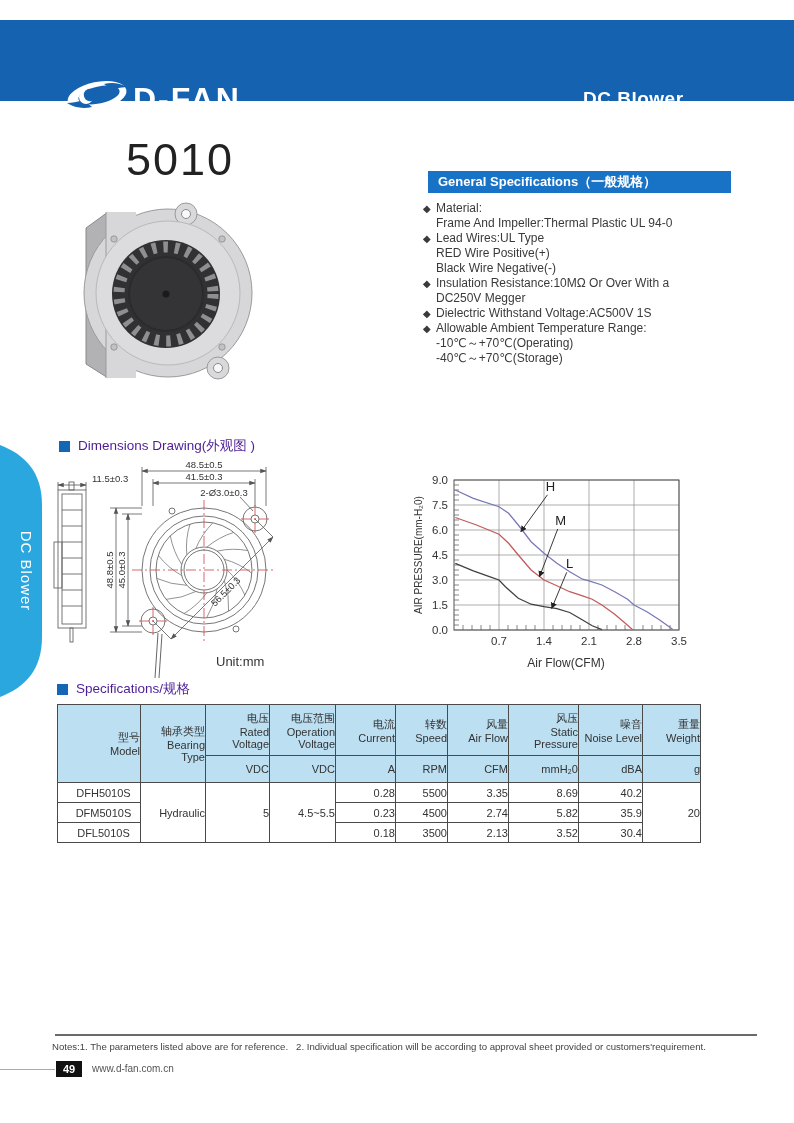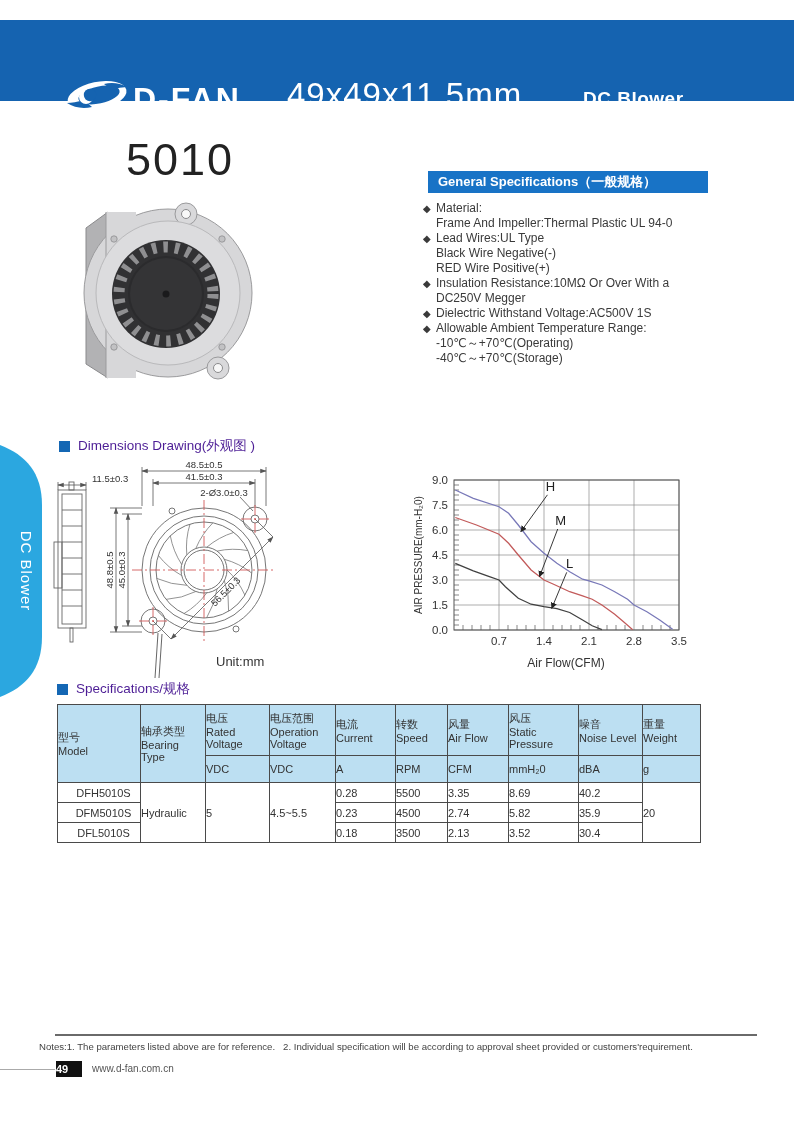--- a/index.html
+++ b/index.html
@@ -9,73 +9,72 @@
   .header-bar{position:absolute;left:0;top:20px;width:794px;height:81px;background:#1563b0;}
   .brand-text{position:absolute;left:133px;top:61px;font-size:32px;font-weight:bold;color:#fff;letter-spacing:2px;}
   .size-title{position:absolute;left:287px;top:56px;font-size:33px;font-weight:400;color:#fff;letter-spacing:1px;}
   .product-type{position:absolute;left:583px;top:68px;font-size:19px;font-weight:bold;color:#fff;letter-spacing:.5px;}
   .logo-svg{position:absolute;left:64px;top:52px;}
   
   .model-heading{position:absolute;left:108px;top:134px;font-size:45px;font-weight:400;color:#222;letter-spacing:2px;margin-left:18px;}
   
   .product-photo{position:absolute;left:78px;top:198px;}
   
-  .gs-bar{position:absolute;left:428px;top:171px;width:280px;height:22px;background:#1873c6;color:#fff;
+  .gs-bar{position:absolute;left:428px;top:171px;width:303px;height:22px;background:#1873c6;color:#fff;
           font-size:13px;font-weight:bold;line-height:22px;padding-left:10px;box-sizing:border-box;}
   .gs-list{position:absolute;left:423px;top:201px;width:330px;font-size:12px;color:#3a3a3a;line-height:15px;}
   .spec-line{padding-left:13px;white-space:nowrap;}
   .spec-line.bullet{padding-left:0;}
   .diamond{display:inline-block;width:13px;font-size:10px;color:#3a3a3a;}
   
   .sec-heading{position:absolute;display:flex;align-items:center;font-size:13.5px;color:#4c1d95;}
   .sec-square{width:11px;height:11px;background:#1467b4;margin-right:8px;flex:0 0 auto;}
   #h-dim{left:59px;top:437px;}
   #h-curves{left:430px;top:437px;}
   #h-table{left:57px;top:672px;margin-top:8px;}
   
   .dim-svg{position:absolute;left:52px;top:458px;}
   .chart-svg{position:absolute;left:410px;top:460px;}
   
   .spec-table{position:absolute;left:57px;top:704px;border-collapse:collapse;table-layout:fixed;
               font-size:11px;color:#333;}
-  .spec-table th,.spec-table td{border:1px solid #4a4a4a;text-align:left;vertical-align:middle;
+  .spec-table th,.spec-table td{border:1px solid #4a4a4a;text-align:right;vertical-align:middle;
               padding:0;font-weight:normal;}
   .spec-table thead th{background:#bcdff2;}
   .spec-table thead tr:first-child th{height:50px;}
   .spec-table thead tr:last-child th{height:26px;}
   .spec-table tbody td{height:19px;background:#fff;}
   .spec-table td.model-cell{text-align:center;padding-left:9px;}
   .spec-table{border:1.5px solid #3a3a3a;}
   
   .side-tab{position:absolute;left:0;top:445px;}
   
   .footer-line{position:absolute;left:55px;top:1034px;width:702px;height:2px;background:#6a6a6a;}
-  .notes{position:absolute;left:39px;top:1041px;width:710px;font-size:9.6px;color:#444;white-space:pre-wrap;}
+  .notes{position:absolute;left:52px;top:1041px;width:710px;font-size:9.6px;color:#444;white-space:pre-wrap;}
   .page-rule{position:absolute;left:0;top:1069px;width:55px;height:1px;background:#aaa;}
   .page-badge{position:absolute;left:56px;top:1061px;width:26px;height:16px;background:#111;color:#fff;
-              font-size:11px;font-weight:bold;line-height:16px;}
+              font-size:11px;font-weight:bold;text-align:center;line-height:16px;}
   .website{position:absolute;left:92px;top:1063px;font-size:10px;color:#555;}
   text{font-family:"Liberation Sans","DejaVu Sans",sans-serif;}
 </style>
 </head>
 <body>
 
 <div class="page">
 
   <div class="header-bar">
     <svg class="logo-svg" width="66" height="48" viewBox="0 0 66 48">
       <ellipse cx="33" cy="24" rx="30" ry="14" fill="#ffffff" transform="rotate(-12 33 24)"></ellipse>
       <ellipse cx="35" cy="23" rx="21" ry="8.5" fill="#1563b0" transform="rotate(-12 35 23)"></ellipse>
       <path d="M3,31 Q14,38 28,35 L20,28 Q10,31 3,31 Z" fill="#1563b0"></path>
       <path d="M63,15 Q52,9 40,12 L48,18 Q56,15 63,15 Z" fill="#1563b0"></path>
       <circle cx="22" cy="25" r="7" fill="#ffffff"></circle>
       <circle cx="26" cy="23" r="6.2" fill="#1563b0"></circle>
     </svg>
     <div class="brand-text">D-FAN</div>
-    <div class="size-title">49x49x11.5mm</div>
     <div class="product-type">DC Blower</div>
   </div>
 
   <div class="model-heading">5010</div>
 
   <svg class="product-photo" width="176" height="192" viewBox="0 0 176 192">
     <path d="M8,30 L30,14 L30,180 L8,166 Z" fill="#b2b2b4" stroke="#8a8a8c" stroke-width="1"></path>
     <circle cx="90" cy="95" r="84" fill="#d7d7d9" stroke="#9b9b9d" stroke-width="1"></circle>
     <rect x="28" y="14" width="30" height="166" fill="#d7d7d9"></rect>
     <line x1="28" y1="14" x2="28" y2="180" stroke="#9b9b9d" stroke-width="1"></line>
@@ -93,22 +92,22 @@
     <circle cx="88" cy="96" r="38" fill="#2b2b2d"></circle>
     <circle cx="88" cy="96" r="36" fill="#343436"></circle>
     <circle cx="88" cy="96" r="3.5" fill="#1a1a1c"></circle>
   </svg>
 
   <div class="gs-bar">General Specifications（一般规格）</div>
   <div class="gs-list">
       <div class="spec-line bullet"><span class="diamond">◆</span><span>Material:</span></div>
       <div class="spec-line"><span>Frame And Impeller:Thermal Plastic UL 94-0</span></div>
       <div class="spec-line bullet"><span class="diamond">◆</span><span>Lead Wires:UL Type</span></div>
+      <div class="spec-line"><span>RED Wire Positive(+)</span></div>
       <div class="spec-line"><span>Black Wire Negative(-)</span></div>
-      <div class="spec-line"><span>RED Wire Positive(+)</span></div>
       <div class="spec-line bullet"><span class="diamond">◆</span><span>Insulation Resistance:10MΩ Or Over With a</span></div>
       <div class="spec-line"><span>DC250V Megger</span></div>
       <div class="spec-line bullet"><span class="diamond">◆</span><span>Dielectric Withstand Voltage:AC500V 1S</span></div>
       <div class="spec-line bullet"><span class="diamond">◆</span><span>Allowable Ambient Temperature Range:</span></div>
       <div class="spec-line"><span>-10℃～+70℃(Operating)</span></div>
       <div class="spec-line"><span>-40℃～+70℃(Storage)</span></div>
     </div>
 
   <div class="sec-heading" id="h-dim">
     <span class="sec-square"></span>

